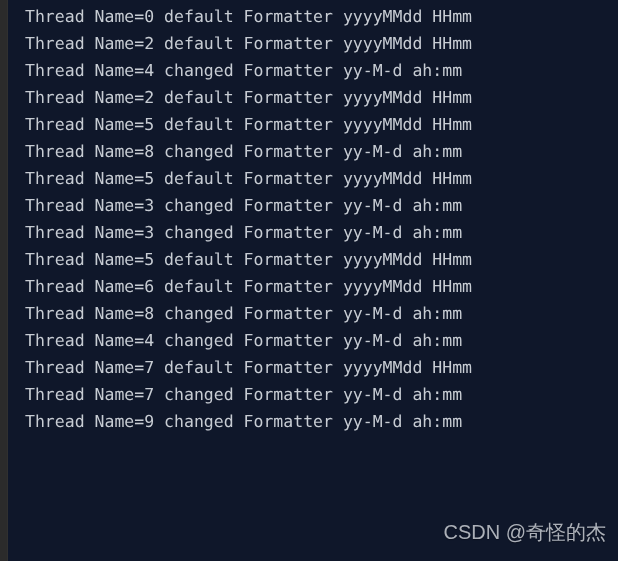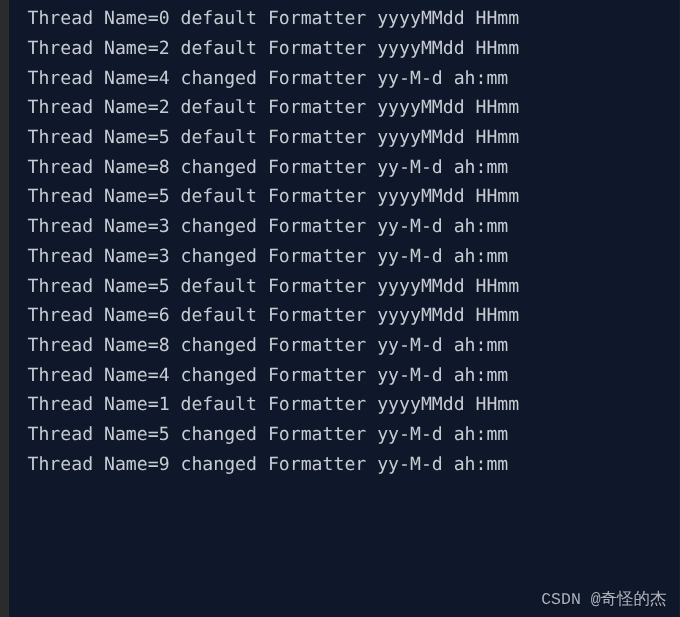--- a/index.html
+++ b/index.html
@@ -43,25 +43,25 @@
     font-size: 16.5px;
     line-height: 27px;
     height: 27px;
     white-space: pre;
     letter-spacing: 0px;
     text-rendering: geometricPrecision;
   }
   #watermark {
     position: absolute;
     right: 12px;
-    bottom: 4px;
+    bottom: 18px;
     color: #d8dce1;
     opacity: 0.78;
-    font-family: Liberation Mono, monospace;
-    font-size: 15px;
+    font-family: Liberation Sans, sans-serif;
+    font-size: 20px;
     line-height: 22px;
     white-space: pre;
     pointer-events: none;
     text-shadow: 0 1px 1px rgba(0,0,0,0.35);
   }
 </style>
 </head>
 <body>
 
 <div id="console-window">
@@ -75,20 +75,20 @@
       <div class="log-line">Thread Name=2 default Formatter yyyyMMdd HHmm</div>
       <div class="log-line">Thread Name=5 default Formatter yyyyMMdd HHmm</div>
       <div class="log-line">Thread Name=8 changed Formatter yy-M-d ah:mm</div>
       <div class="log-line">Thread Name=5 default Formatter yyyyMMdd HHmm</div>
       <div class="log-line">Thread Name=3 changed Formatter yy-M-d ah:mm</div>
       <div class="log-line">Thread Name=3 changed Formatter yy-M-d ah:mm</div>
       <div class="log-line">Thread Name=5 default Formatter yyyyMMdd HHmm</div>
       <div class="log-line">Thread Name=6 default Formatter yyyyMMdd HHmm</div>
       <div class="log-line">Thread Name=8 changed Formatter yy-M-d ah:mm</div>
       <div class="log-line">Thread Name=4 changed Formatter yy-M-d ah:mm</div>
-      <div class="log-line">Thread Name=1 default Formatter yyyyMMdd HHmm</div>
-      <div class="log-line">Thread Name=5 changed Formatter yy-M-d ah:mm</div>
+      <div class="log-line">Thread Name=7 default Formatter yyyyMMdd HHmm</div>
+      <div class="log-line">Thread Name=7 changed Formatter yy-M-d ah:mm</div>
       <div class="log-line">Thread Name=9 changed Formatter yy-M-d ah:mm</div>
     </div>
 
   <div id="watermark">CSDN @奇怪的杰</div>
 
 </div>
 
 </body></html>

